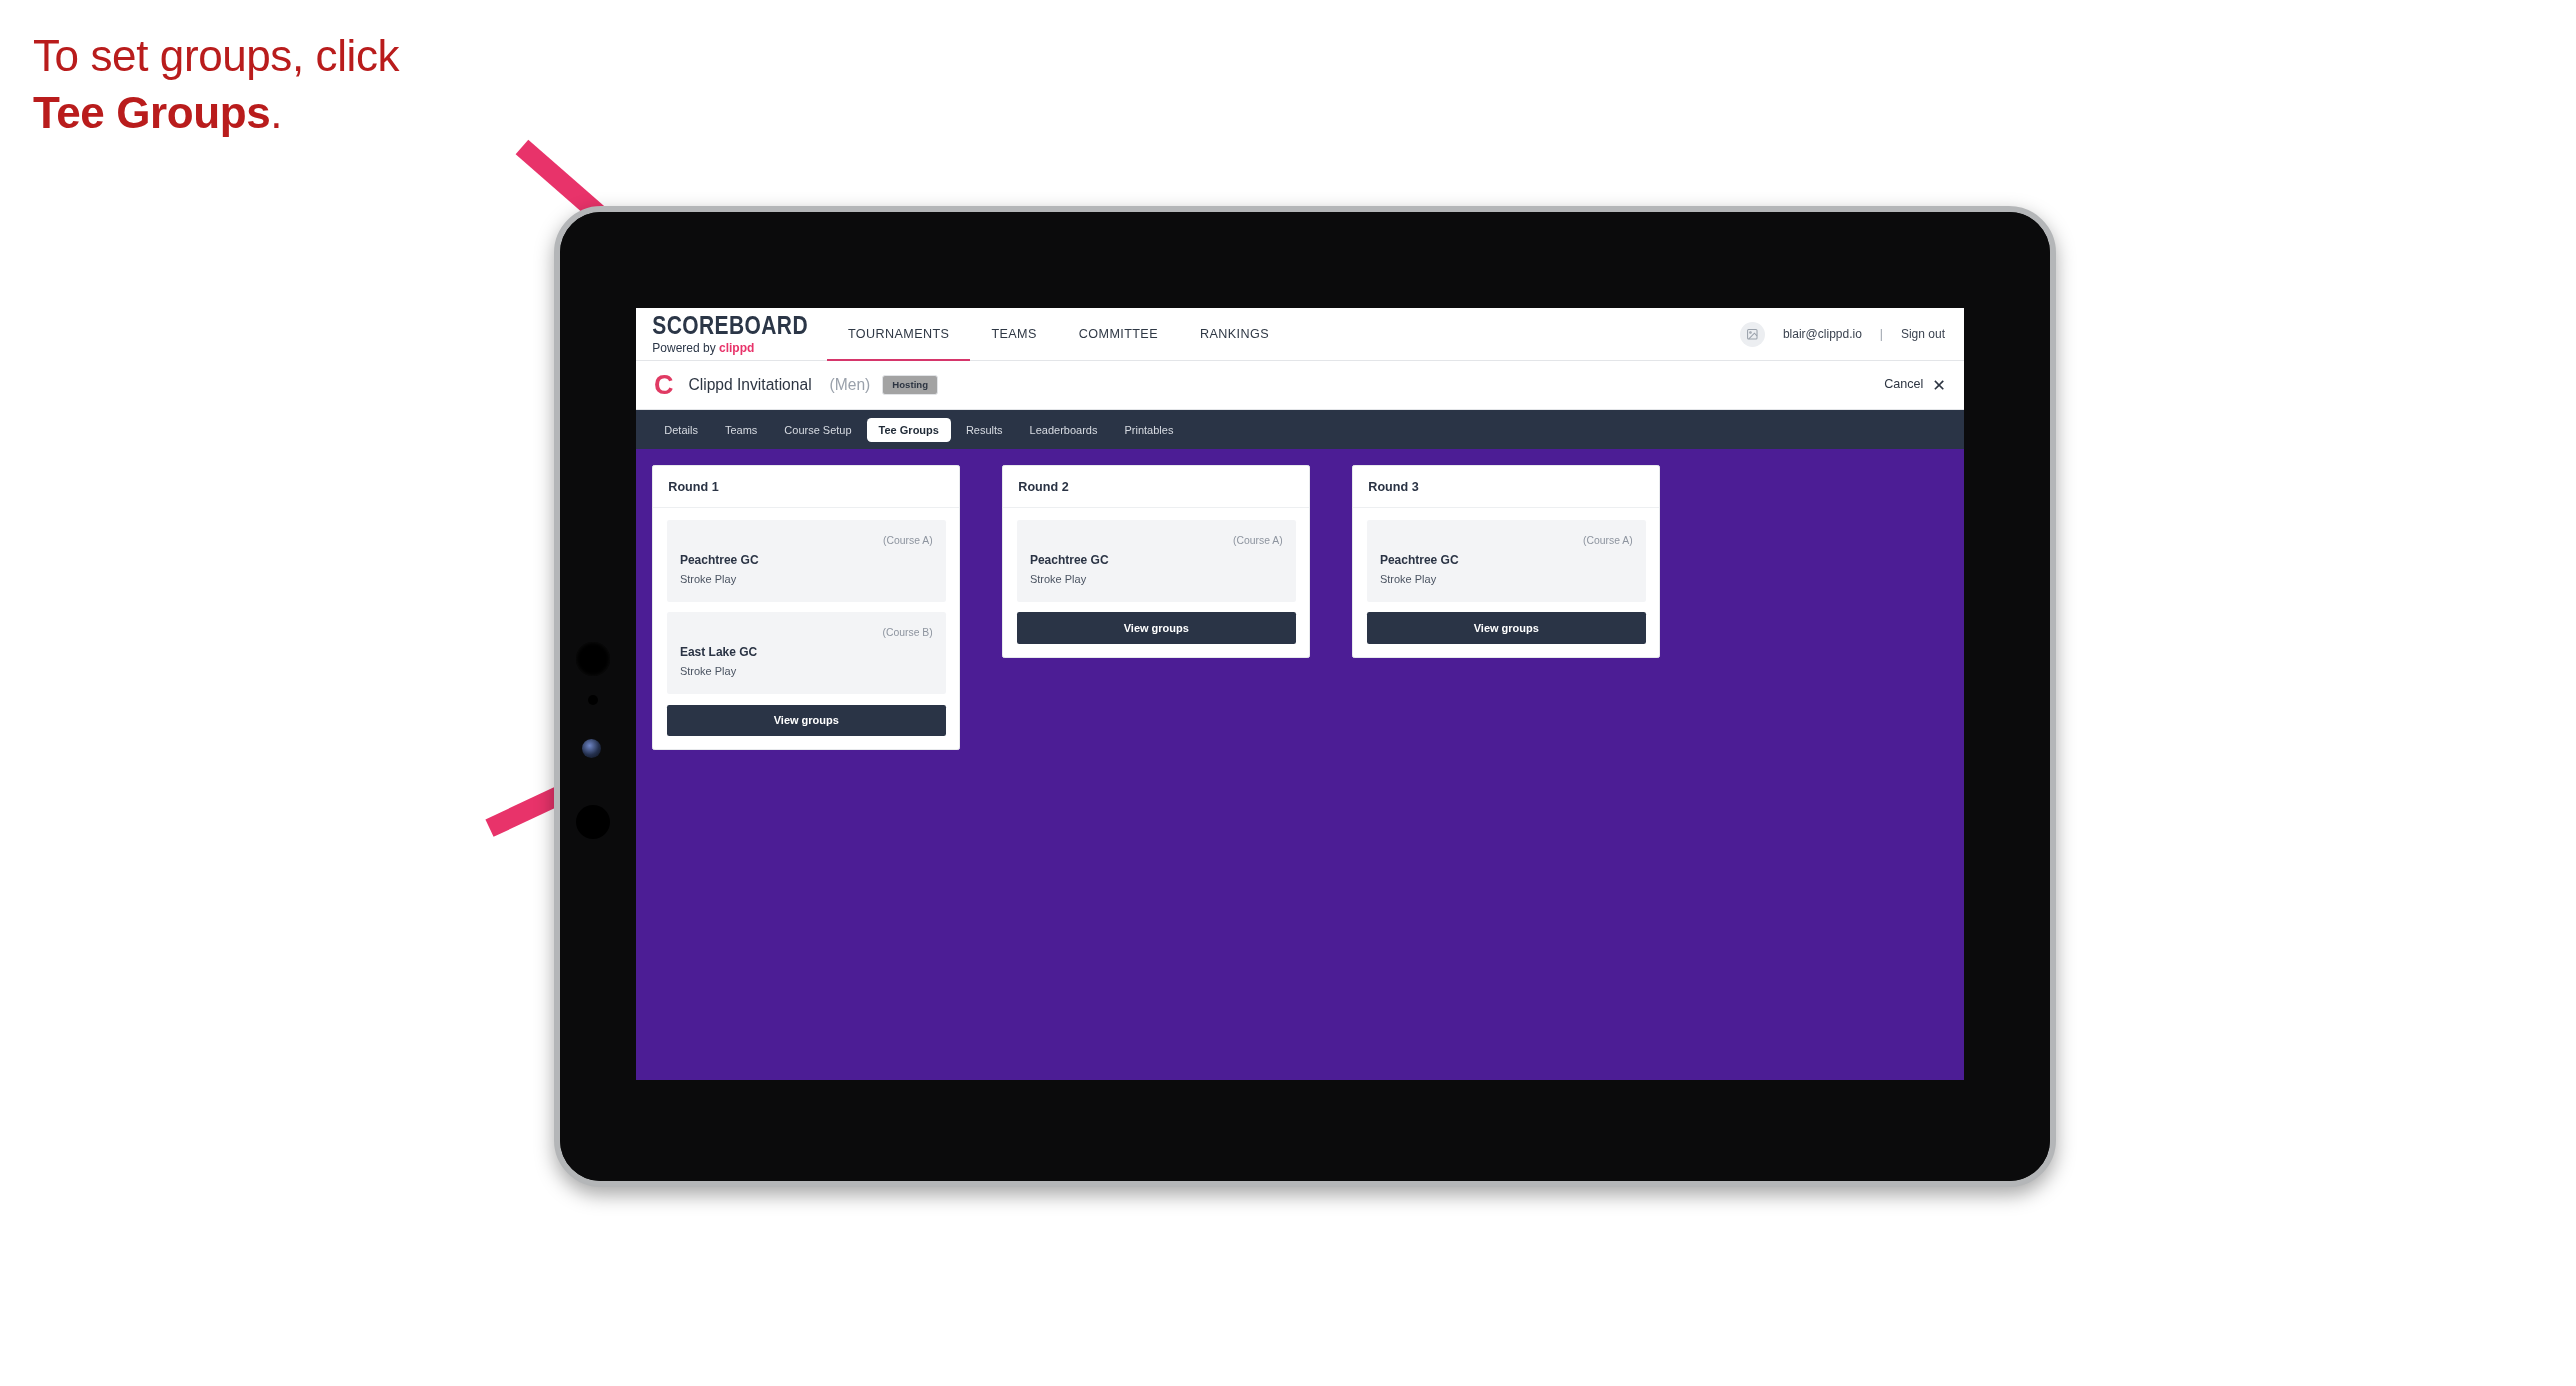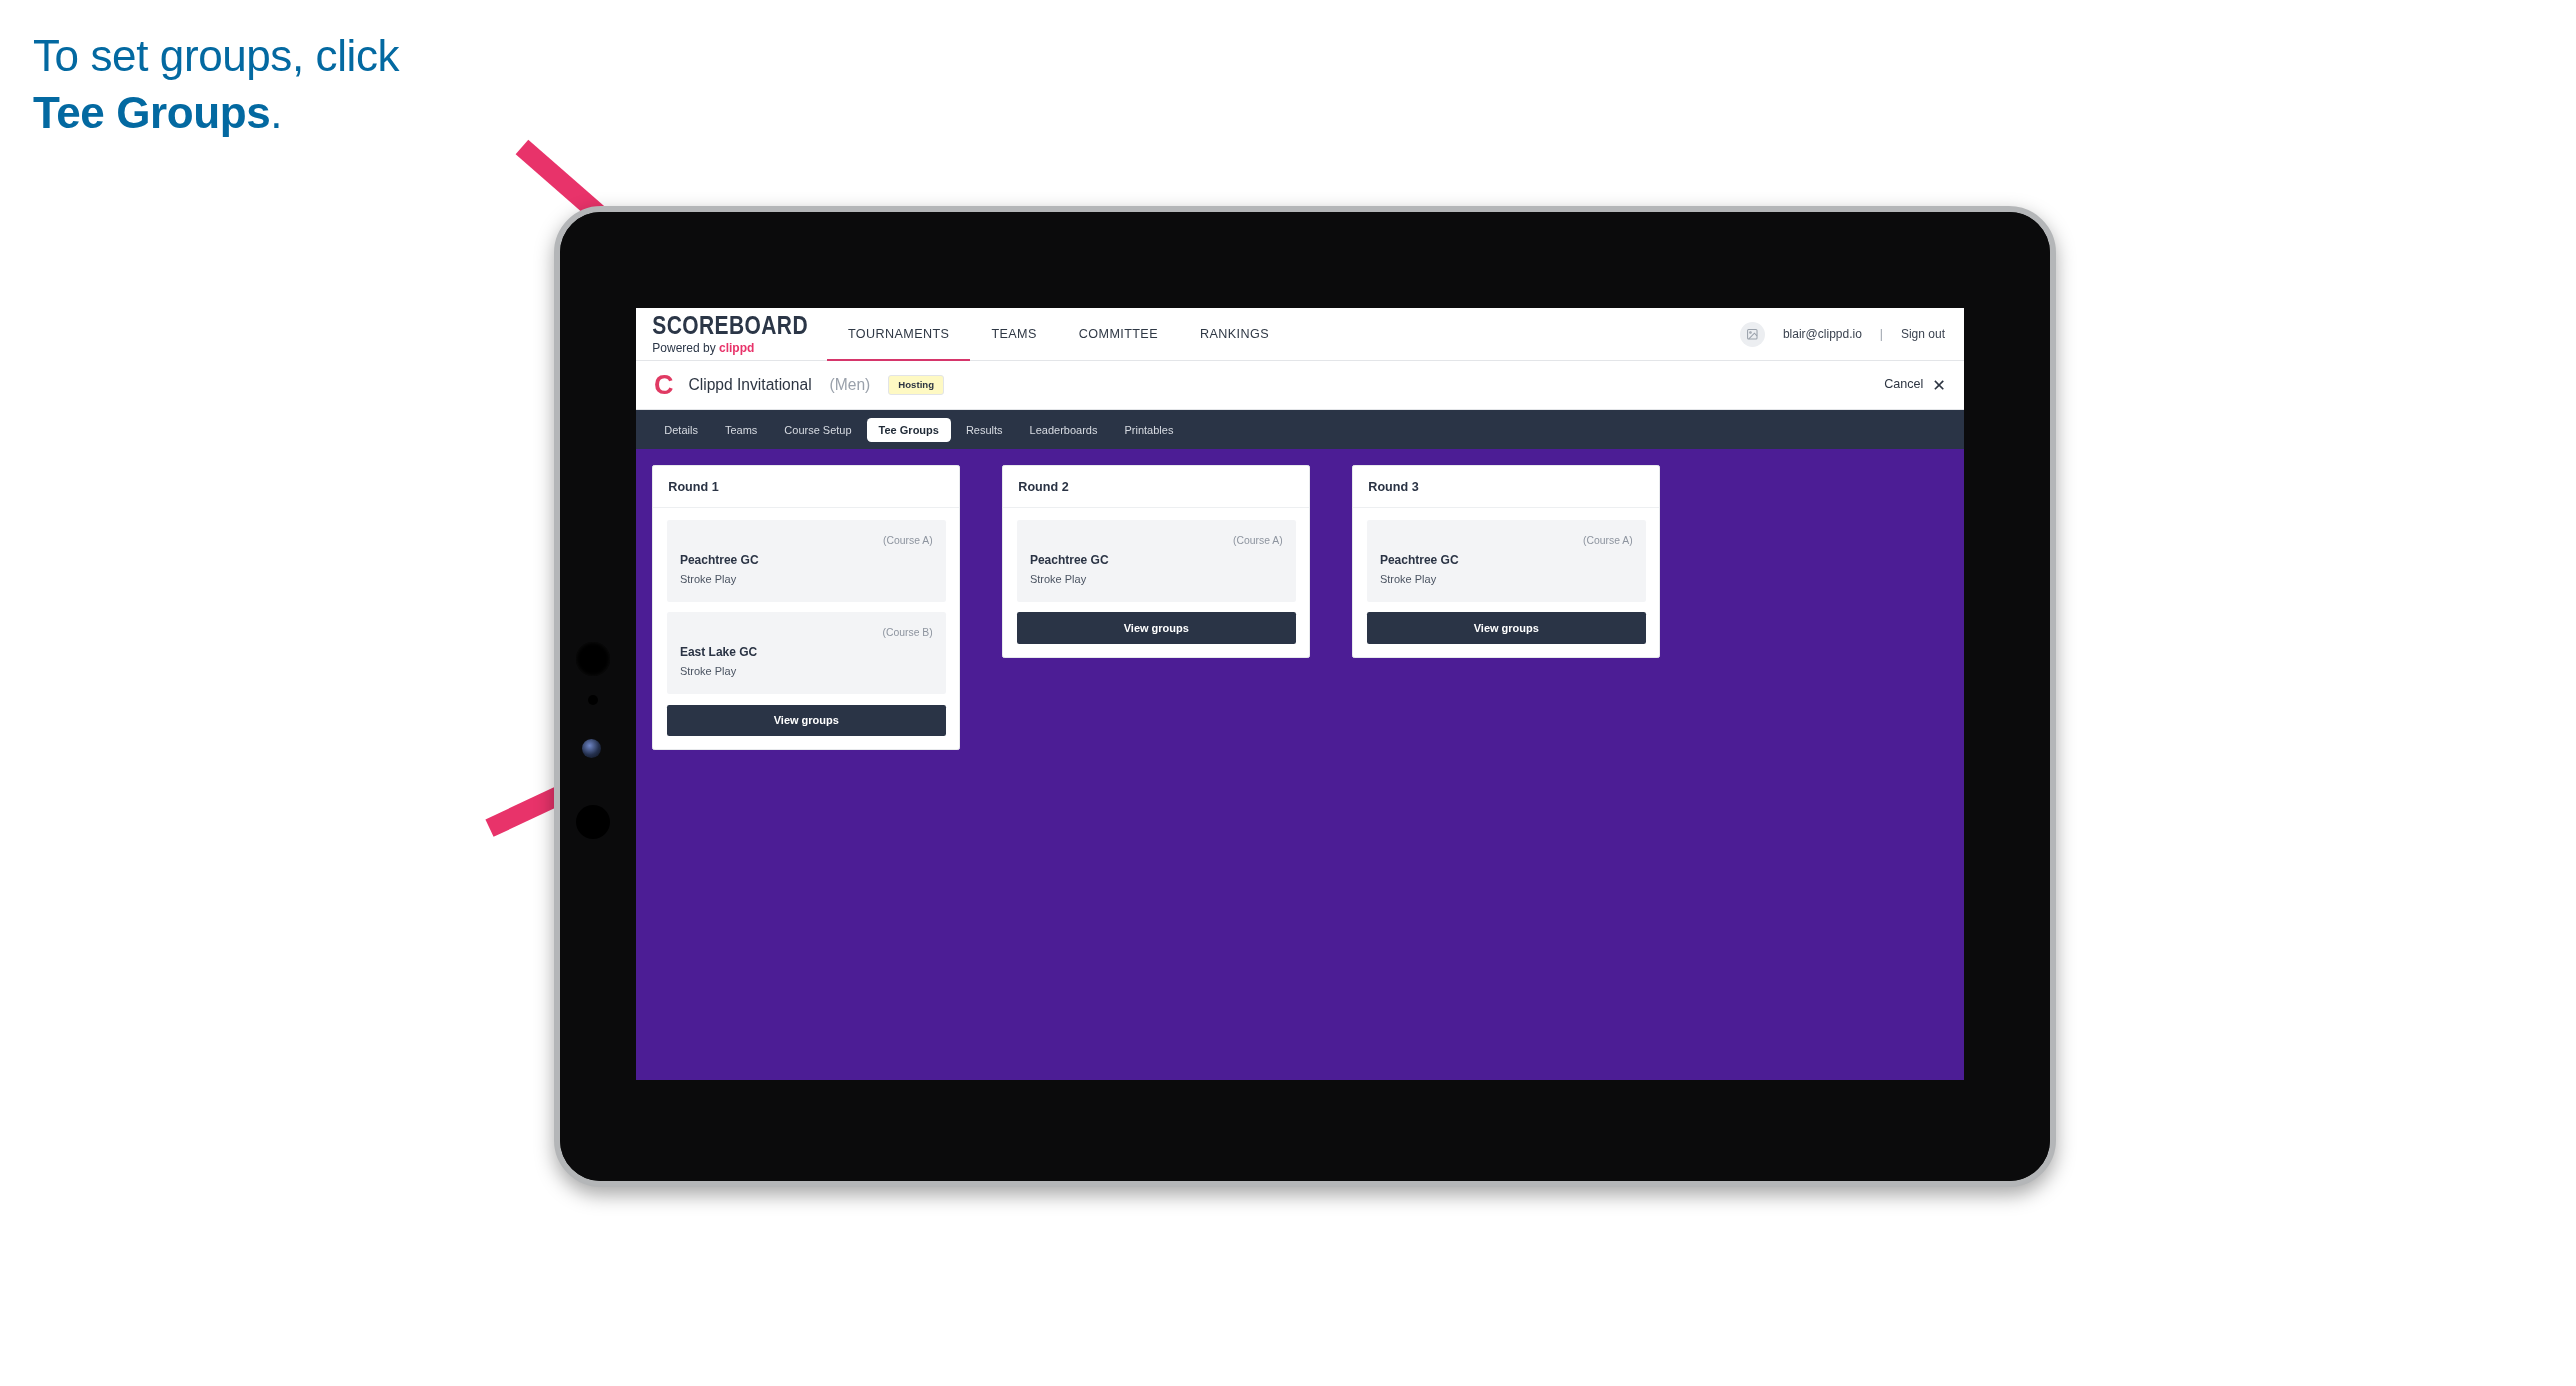--- a/index.html
+++ b/index.html
@@ -6,21 +6,21 @@
   html, body {
     width: 2576px;
     height: 1386px;
     background: #ffffff;
     font-family: "Liberation Sans", sans-serif;
     overflow: hidden;
   }
   #stage { position: relative; width: 2576px; height: 1386px; background:#fff; }
 
   
-  .callout { position: absolute; color: #0369a1; line-height: 1.30; }
+  .callout { position: absolute; color: #b91c1c; line-height: 1.30; }
   .callout .line1 { font-size: 44px; font-weight: 400; letter-spacing: -0.4px; white-space: nowrap; }
   .callout .line2 { font-size: 44px; font-weight: 400; letter-spacing: -0.4px; white-space: nowrap; }
   .callout .line2 b { font-weight: 700; }
   #callout-top { left: 33px; top: 27px; }
   #callout-bottom { left: 39px; top: 767px; }
 
   
   .arrow-svg { position: absolute; overflow: visible; pointer-events: none; }
   #arrow-top { left: 519px; top: 141px; }
   #arrow-bottom { left: 482px; top: 689px; }
@@ -104,22 +104,22 @@
     display: flex; align-items: center; padding: 0 18px;
   }
   .c-logo {
     font-size: 27px; font-weight: 700; color: #e03a63;
     line-height: 1; margin-right: 15px;
     font-family: "Liberation Sans", sans-serif;
   }
   .t-name { font-size: 15.6px; color: #2d3542; }
   .t-gender { font-size: 15.6px; color: #9aa1ab; margin-left: 18px; }
   .host-chip {
-    margin-left: 18px; font-size: 9.6px; font-weight: 700; color: #2d3542;
-    background: #fef9c3; border: 0.7px solid #e2e4e7; border-radius: 3px;
+    margin-left: 12px; font-size: 9.6px; font-weight: 700; color: #2d3542;
+    background: #a3a3a3; border: 0.7px solid #e2e4e7; border-radius: 3px;
     padding: 4.4px 9px; line-height: 1;
   }
   #cancel-group {
     margin-left: auto; display: flex; gap: 9px;
     font-size: 12.6px; color: #2d3542; cursor: pointer;
   }
   #cancel-group .x { font-size: 16.3px; line-height: 1; font-weight: 400; }
 
   
   #tabstrip {

